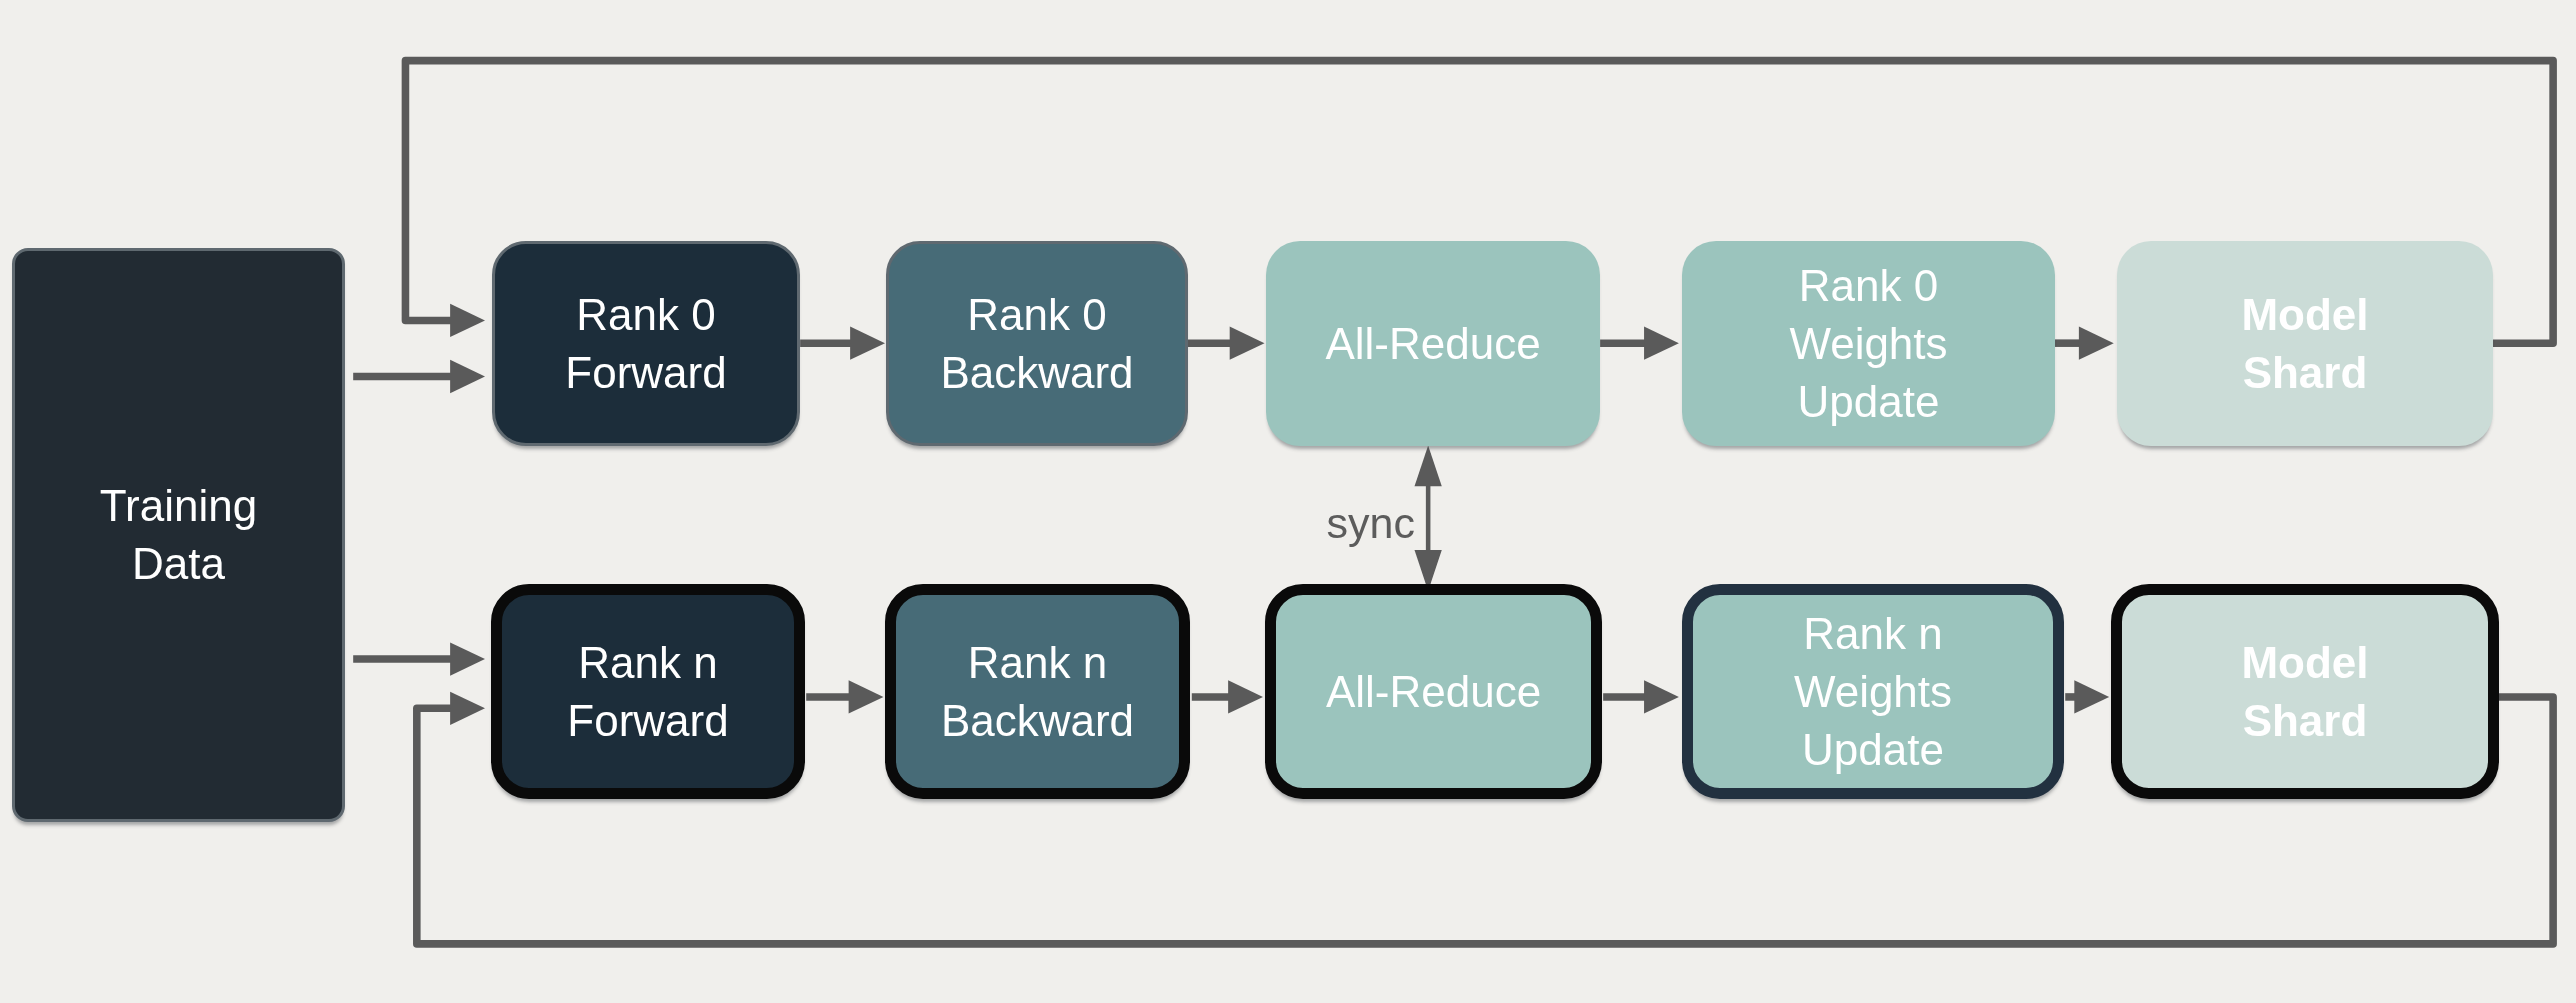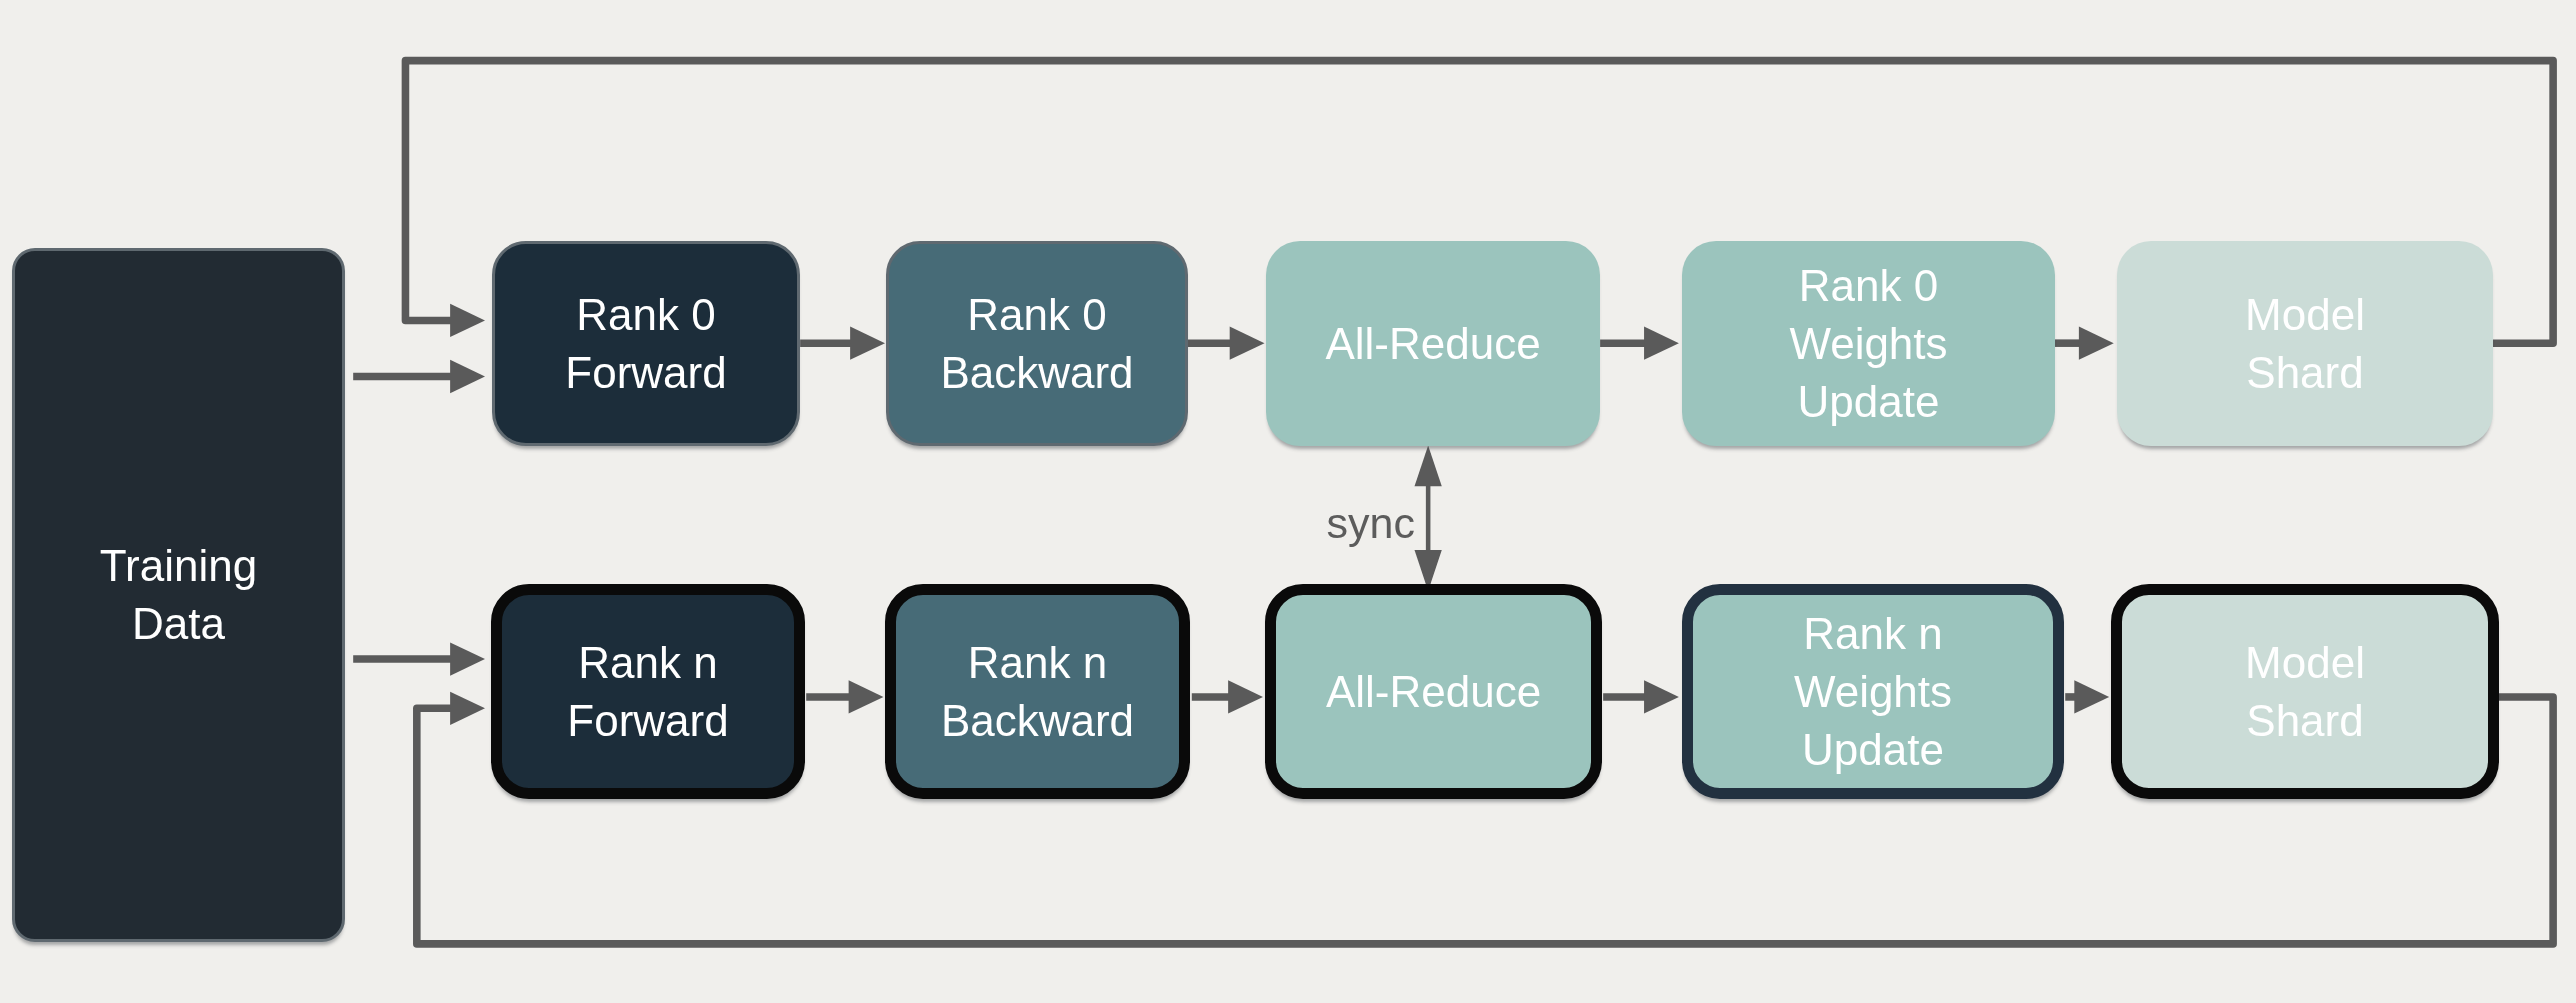--- a/index.html
+++ b/index.html
@@ -13,26 +13,26 @@
   .canvas{position:relative;width:2576px;height:1003px;background:var(--bg);}
   .wires{position:absolute;left:0;top:0;width:2576px;height:1003px;}
   .box{
     position:absolute;box-sizing:border-box;
     display:flex;align-items:center;justify-content:center;text-align:center;
     color:var(--label-text);font-size:44px;line-height:58px;white-space:pre-line;
     box-shadow:0 4.5px 3.8px -2.3px rgba(70,75,80,.45);
   }
   .r-top{border-radius:34px;}
   .r-bot{border-radius:38px;}
-  .training{left:12px;top:248px;width:333px;height:694px;border-radius:23px;
+  .training{left:12px;top:248px;width:333px;height:574px;border-radius:16px;
     background:var(--training-fill);border:3px solid var(--gray-border);}
   .fill-dark{background:var(--dark-fill);}
   .fill-slate{background:var(--slate-fill);}
   .fill-teal{background:var(--teal-fill);}
-  .fill-pale{background:var(--pale-fill);}
+  .fill-pale{background:var(--pale-fill);font-weight:bold;}
   .edge-gray{border:3px solid var(--gray-border);}
   .edge-black{border:11.4px solid var(--black-border);}
   .edge-navy{border:11.4px solid var(--navy-border);}
   
   .b-r0f{left:492px;top:241px;width:308px;height:205px;}
   .b-r0b{left:886px;top:241px;width:302px;height:205px;}
   .b-r0a{left:1266px;top:241px;width:334px;height:205px;}
   .b-r0w{left:1682px;top:241px;width:373px;height:205px;}
   .b-r0s{left:2117px;top:241px;width:376px;height:205px;}
   

